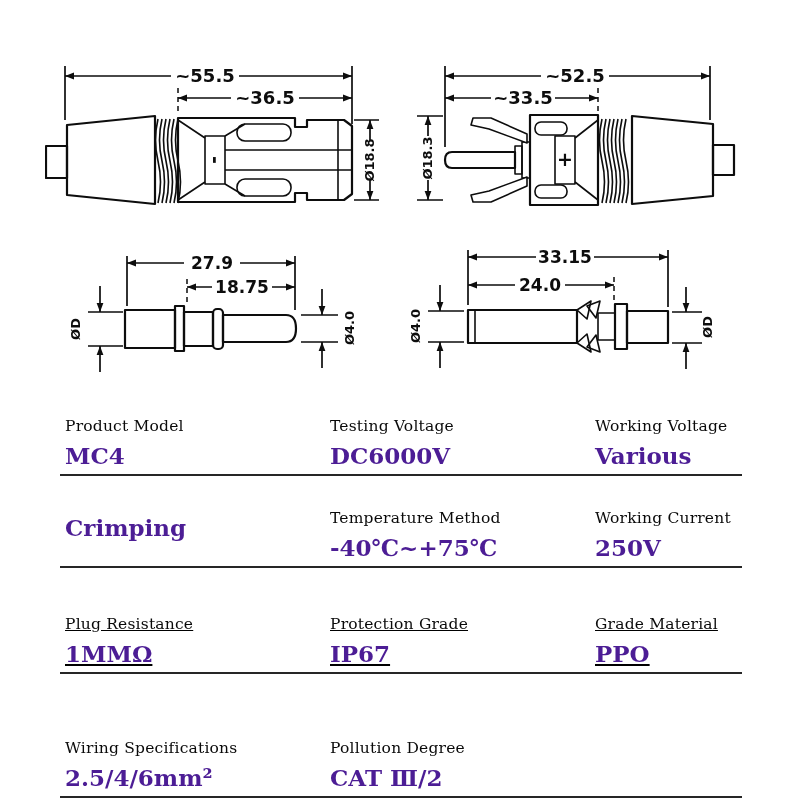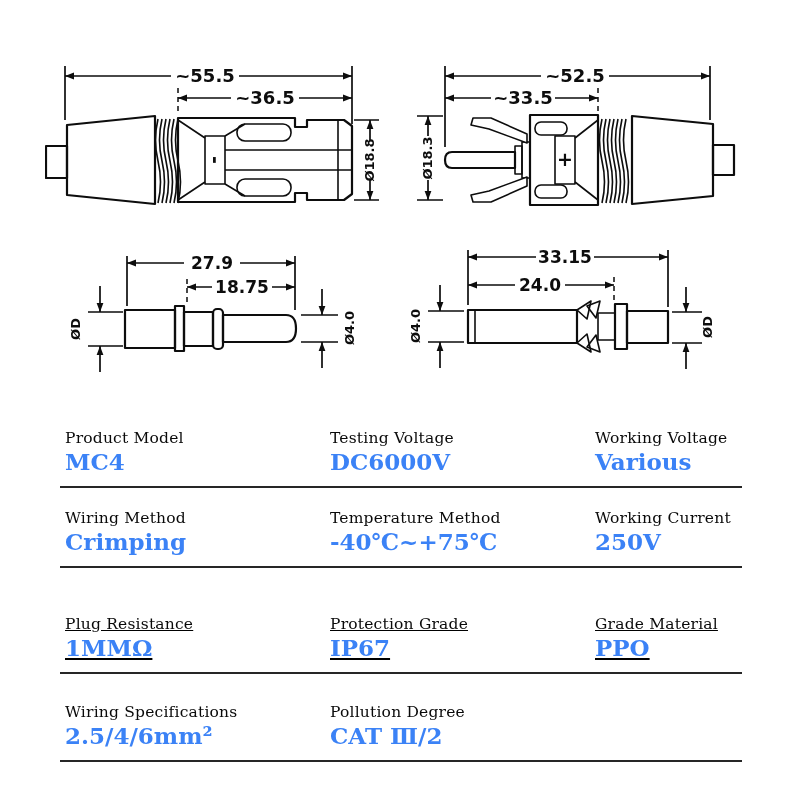--- a/index.html
+++ b/index.html
@@ -16,21 +16,21 @@
   .dt-lg{font-size:18px;}
   .dt-md{font-size:17px;}
   .dt-sm{font-size:13px;}
   .polarity{font-family:"DejaVu Sans",sans-serif;font-weight:bold;fill:#0d0d0d;font-size:19px;}
   
   .spec-row{position:absolute;left:60px;width:682px;height:70px;box-sizing:border-box;
             border-bottom:2px solid #262626;display:grid;grid-template-columns:265px 265px 1fr;
             padding-top:10px;}
   .spec-cell{padding-left:5px;}
   .spec-label{font-size:15.5px;line-height:20px;color:#0a0a0a;letter-spacing:.2px;}
-  .spec-value{font-size:23px;line-height:28px;font-weight:600;color:#3b82f6;
+  .spec-value{font-size:23px;line-height:28px;font-weight:600;color:#4c1d95;margin-top:6px;
               font-family:"DejaVu Serif","DejaVu Sans",serif;}
 </style>
 </head>
 <body>
 
 <div class="canvas">
 
   <svg class="drawing" style="left:45px;top:50px;" width="360" height="195" viewBox="0 0 360 195">
 
     <g>
@@ -228,38 +228,37 @@
       <path d="M177,65 L191,56 L187,74 Z"></path>
       <path d="M187,61 L200,56 L196,73 Z"></path>
       <path d="M177,98 L191,107 L187,89 Z"></path>
       <path d="M187,102 L200,107 L196,90 Z"></path>
     </g>
     <rect class="part-thin" x="198" y="68" width="17" height="27"></rect>
     <rect class="part" x="215" y="59" width="12" height="45"></rect>
     <rect class="part" x="227" y="66" width="41" height="32"></rect>
   </svg>
 
-  <div class="spec-row" style="top:418px;">
+  <div class="spec-row" style="top:406px;">
     <div class="spec-cell">
       <div class="spec-label">Product Model</div>
       <div class="spec-value">MC4</div>
     </div>
     <div class="spec-cell">
       <div class="spec-label">Testing Voltage</div>
       <div class="spec-value">DC6000V</div>
     </div>
     <div class="spec-cell">
       <div class="spec-label">Working Voltage</div>
       <div class="spec-value">Various</div>
     </div>
   </div>
 
   <div class="spec-row" style="top:498px;">
     <div class="spec-cell">
-      <div class="spec-label">Wiring Method</div>
       <div class="spec-value">Crimping</div>
     </div>
     <div class="spec-cell">
       <div class="spec-label">Temperature Method</div>
       <div class="spec-value">-40℃~+75℃</div>
     </div>
     <div class="spec-cell">
       <div class="spec-label">Working Current</div>
       <div class="spec-value">250V</div>
     </div>
@@ -273,21 +272,21 @@
     <div class="spec-cell">
       <div class="spec-label">Protection Grade</div>
       <div class="spec-value">IP67</div>
     </div>
     <div class="spec-cell">
       <div class="spec-label">Grade Material</div>
       <div class="spec-value">PPO</div>
     </div>
   </div>
 
-  <div class="spec-row" style="top:692px;">
+  <div class="spec-row" style="top:728px;">
     <div class="spec-cell">
       <div class="spec-label">Wiring Specifications</div>
       <div class="spec-value">2.5/4/6mm²</div>
     </div>
     <div class="spec-cell">
       <div class="spec-label">Pollution Degree</div>
       <div class="spec-value">CAT Ⅲ/2</div>
     </div>
     <div class="spec-cell"></div>
   </div>

